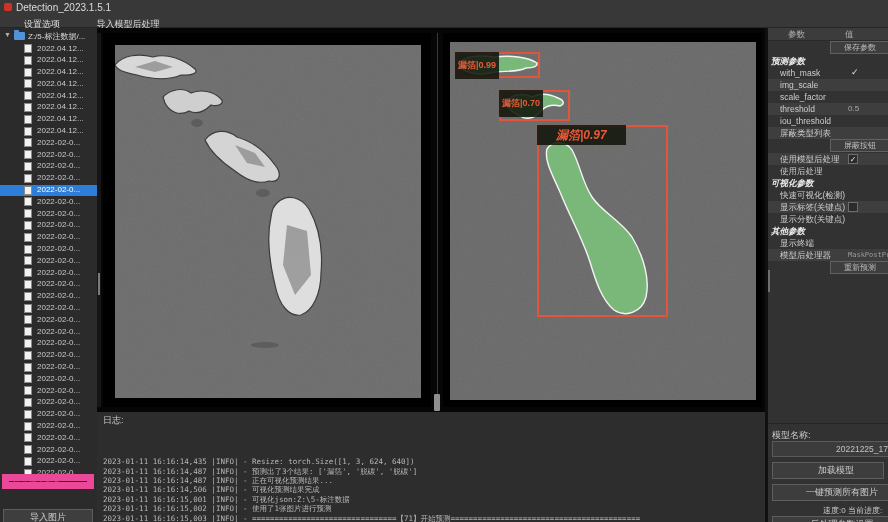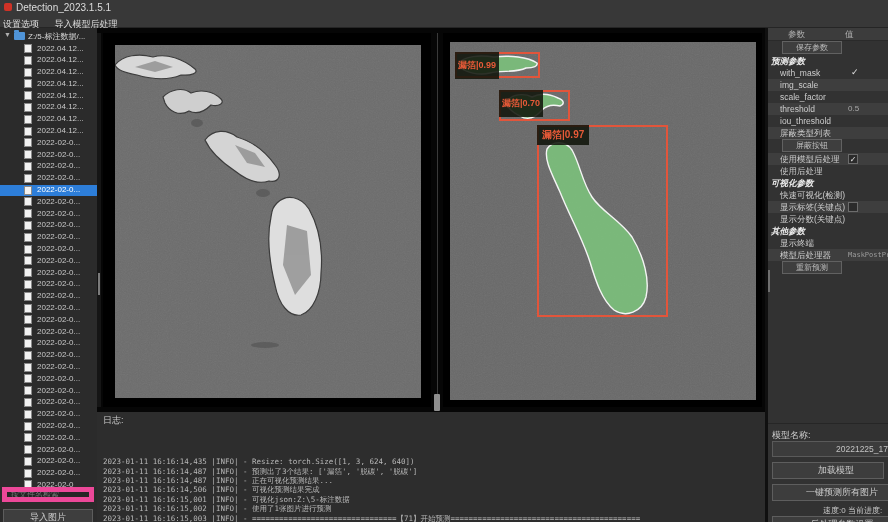--- a/index.html
+++ b/index.html
@@ -7,71 +7,71 @@
   #app {
     position:relative; width:888px; height:522px; overflow:hidden;
     background:#2e2e2e; font-family:"Liberation Sans",sans-serif;
     color:#d6d6d6; cursor:default;
   }
   
   .titlebar { position:absolute; left:0; top:0; width:888px; height:13px; background:#383838; }
   .app-icon { position:absolute; left:4px; top:3px; width:8px; height:8px; background:#cf3226; border-radius:2px; }
   .title-text { position:absolute; left:16px; top:2px; font-size:10px; color:#dcdcdc; }
   .menubar { position:absolute; left:0; top:13px; width:888px; height:15px; background:#383838; border-bottom:1px solid #252525; }
-  .menu-item { display:inline-block; font-size:9px; color:#dedede; padding:1px 8px 0 3px; }
+  .menu-item { display:inline-block; font-size:9px; color:#dedede; padding:1px 8px 0 24px; }
   
   .sidebar { position:absolute; left:0; top:28px; width:97px; height:494px; background:#2b2b2b; overflow:hidden; }
   .tree-root { position:absolute; left:0; top:2px; width:97px; height:12px; white-space:nowrap; }
   .tree-arrow { position:absolute; left:4px; top:1px; font-size:7px; color:#b0b0b0; }
   .folder-icon { position:absolute; left:14px; top:2px; width:11px; height:8px; background:#4f94d8; border-radius:1px; }
   .folder-icon::before { content:""; position:absolute; left:0; top:-2px; width:5px; height:2px; background:#4f94d8; border-radius:1px 1px 0 0; }
   .tree-root .lbl { position:absolute; left:28px; top:1px; font-size:8px; color:#dadada; }
   .tree-list { position:absolute; left:0; top:15px; width:97px; height:448px; overflow:hidden; }
   .tree-item { position:relative; height:11.8px; width:97px; white-space:nowrap; }
   .tree-item.selected { background:#2d7ed9; }
   .doc-icon { position:absolute; left:24px; top:1px; width:8px; height:9px; background:#f2f2f2; border:1px solid #8a8a8a; }
   .tree-item .lbl { position:absolute; left:37px; top:0.5px; font-size:8px; color:#c9c9c9; }
   .tree-item.selected .lbl { color:#fff; }
-  .search-input { position:absolute; left:2px; top:459px; width:92px; height:15px; background:#252525;
-    border:5px solid #ec4899; color:#8a8a8a; font-size:8px; padding:0 4px; font-family:"Liberation Sans",sans-serif; }
+  .search-input { position:absolute; left:2px; top:446px; width:92px; height:15px; background:#252525;
+    border:7px solid #ec4899; color:#8a8a8a; font-size:8px; padding:0 4px; font-family:"Liberation Sans",sans-serif; }
   .import-btn { position:absolute; left:3px; top:481px; width:90px; height:17px; background:#3e3e3e;
     border:1px solid #5d5d5d; color:#cccccc; font-size:9px; text-align:center; line-height:15px; }
   
   .image-area { position:absolute; left:97px; top:28px; width:668px; height:384px; background:#060606; }
   .vscroll-left { position:absolute; left:0; top:5px; width:4px; height:374px; background:#151515; }
   .vscroll-left .handle { position:absolute; left:1px; top:240px; width:2px; height:22px; background:#7a7a7a; }
   .panel1 { position:absolute; left:6px; top:5px; width:328px; height:374px; background:#000; }
   .img1 { position:absolute; left:12px; top:12px; width:306px; height:353px; }
   .divider-line { position:absolute; left:340px; top:5px; width:1px; height:374px; background:#3a3a3a; }
   .splitter-grip { position:absolute; left:337px; top:366px; width:6px; height:17px; background:#8f8f8f; border-radius:1px; }
   .panel2 { position:absolute; left:346px; top:5px; width:319px; height:374px; background:#000; }
   .img2 { position:absolute; left:7px; top:9px; width:306px; height:358px; }
   .img1 svg, .img2 svg { position:absolute; left:0; top:0; }
   .det-box { position:absolute; border:2px solid #e2553b; }
   .det-label { position:absolute; left:-2px; top:-2px; background:rgba(17,22,11,0.88); color:#e85a38;
     font-size:9px; line-height:11px; padding:8px 3px; white-space:nowrap; font-weight:bold; }
-  .det-label.large { font-size:10px; line-height:20px; padding:0 5px; }
+  .det-label.large { font-size:12px; line-height:20px; padding:0 19px;font-style:italic; }
   
   .log-panel { position:absolute; left:97px; top:412px; width:668px; height:110px; background:#2d2d2d; overflow:hidden; }
   .log-title { font-size:9px; color:#c9c9c9; padding:2px 0 2px 6px; }
   .log-lines { padding-left:6px; font-family:"DejaVu Sans Mono","Liberation Mono",monospace;
     font-size:7.5px; line-height:9.4px; color:#b8b8b8; white-space:pre; overflow:hidden; }
   
   .gap-strip { position:absolute; left:765px; top:28px; width:3px; height:494px; background:#101010; }
   .right-panel { position:absolute; left:768px; top:28px; width:120px; height:494px; background:#323232; overflow:hidden; }
   .right-panel .nub { position:absolute; left:0; top:242px; width:2px; height:22px; background:#6f6f6f; }
   .p-header { height:13px; background:#3c3c3c; border-bottom:1px solid #2a2a2a; position:relative; font-size:8.5px; color:#b2b2b2; }
   .p-header .c1 { position:absolute; left:20px; top:1px; }
   .p-header .c2 { position:absolute; left:77px; top:1px; }
   .p-row { height:12px; position:relative; font-size:8.5px; color:#cdcdcd; }
   .p-row.alt { background:#3e3e3e; }
   .p-row .name { position:absolute; left:12px; top:1px; white-space:nowrap; }
   .p-row.section { font-weight:bold; color:#ececec; }
   .p-row.section .name { left:3px;font-style:italic; }
-  .p-btn-row { height:14px; position:relative; }
+  .p-btn-row { height:14px; position:relative;margin-left:48px; }
   .p-btn { position:absolute; left:14px; top:0; height:13px; line-height:11px; background:#3e3e3e;
     border:1px solid #616161; color:#bdbdbd; font-size:8px; padding:0 13px; white-space:nowrap; }
   .p-val { position:absolute; left:80px; top:1px; color:#a8a8a8; font-size:8px; }
   .p-check { position:absolute; left:83px; top:0; color:#e0e0e0; font-size:9px; }
   .p-checkbox { position:absolute; left:80px; top:1px; width:10px; height:10px; background:#2b2b2b;
     border:1px solid #6c6c6c; font-size:8px; line-height:9px; color:#e8e8e8; text-align:center; }
   .p-mono { position:absolute; left:80px; top:2px; width:40px; overflow:hidden; white-space:nowrap;
     font-family:"DejaVu Sans Mono","Liberation Mono",monospace; font-size:7px; color:#9c9c9c; }
   .rp-divider { position:absolute; left:0; top:395px; width:120px; height:1px; background:#262626; }
   .model-label { position:absolute; left:4px; top:401px; font-size:9px; color:#cccccc; }

